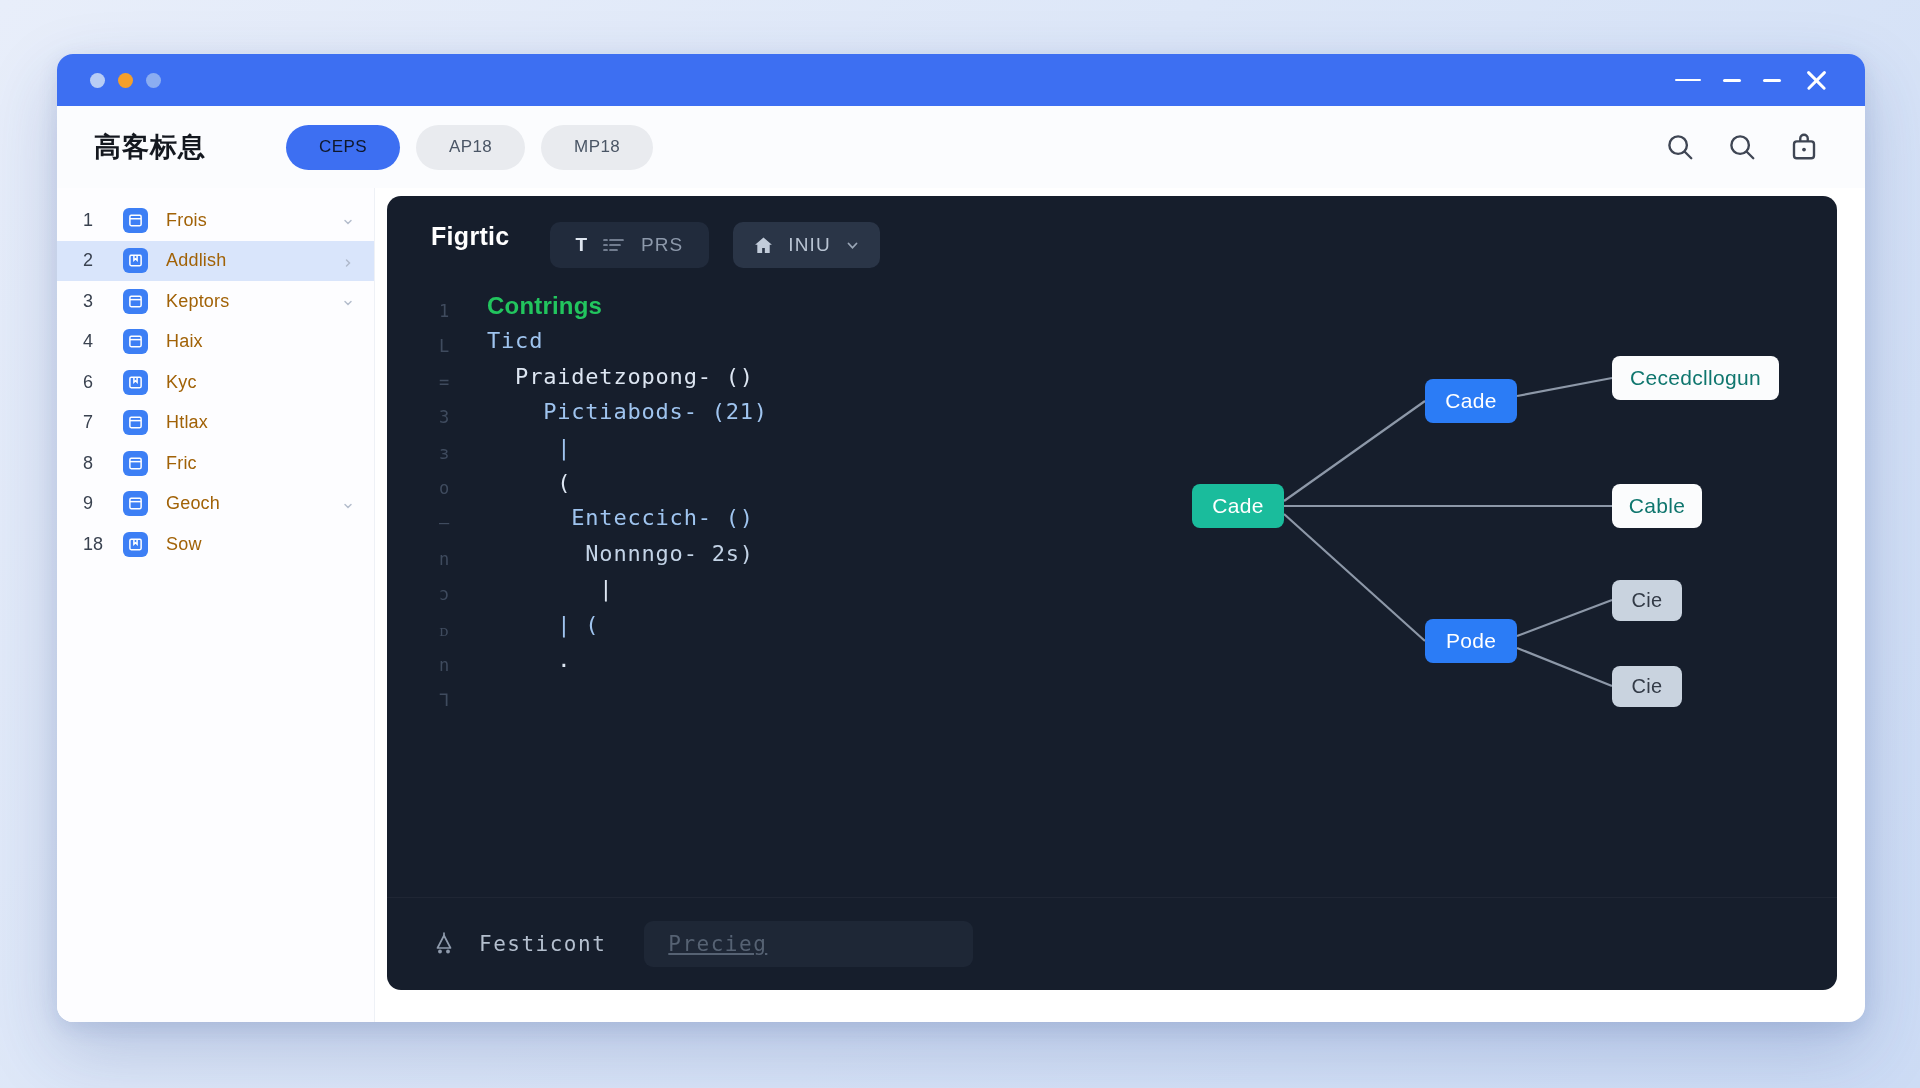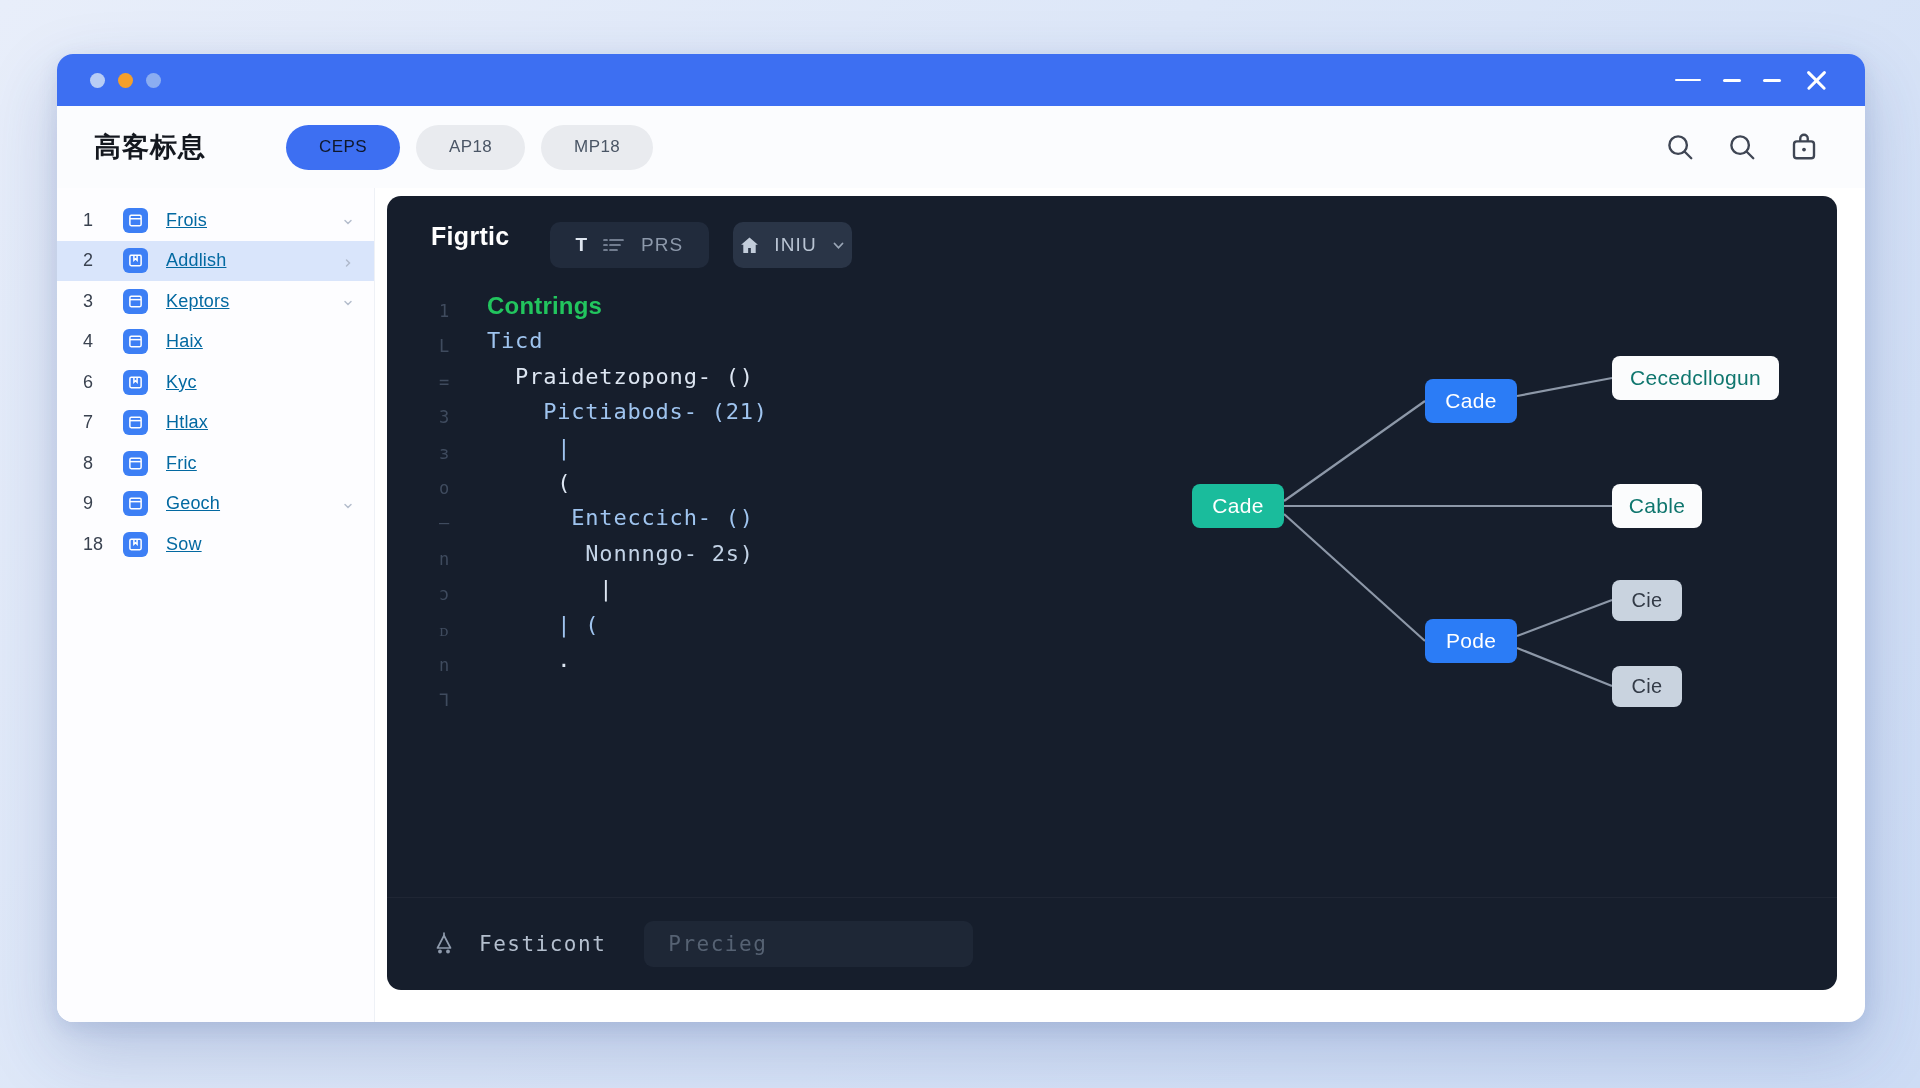--- a/index.html
+++ b/index.html
@@ -69,21 +69,21 @@
   }
   .srow.sel{background:#d9e5fb;}
   .snum{
     width:30px;font-size:18px;color:#3a4250;text-align:left;flex:0 0 30px;
   }
   .sicon{
     width:25px;height:25px;border-radius:6px;background:#3d7ff5;flex:0 0 25px;
     margin-left:10px;position:relative;
   }
   .sicon .gl{position:absolute;left:5px;top:5px;width:15px;height:15px;}
-  .slabel{margin-left:18px;font-size:18px;color:#0369a1;letter-spacing:.2px;text-decoration:underline;}
+  .slabel{margin-left:18px;font-size:18px;color:#a16207;letter-spacing:.2px;}
   .schev{
     margin-left:auto;margin-right:20px;width:12px;height:12px;color:#a9b3c4;opacity:.85;
   }
   .schev.hide{visibility:hidden;}
 
   
   .panelwrap{flex:1;padding:8px 28px 30px 12px;}
   .panel{
     position:relative;width:100%;height:794px;border-radius:14px;
     background:#161e2c;overflow:hidden;
@@ -91,21 +91,21 @@
   .ptoolbar{display:flex;align-items:flex-start;padding:26px 0 0 44px;gap:24px;}
   .ptitle{font-size:25px;font-weight:700;color:#ffffff;letter-spacing:.3px;}
   .tgroup{
     height:46px;display:flex;align-items:center;gap:16px;padding:0 26px;
     border-radius:10px;background:#212b3c;margin-left:16px;
   }
   .tg-t{font-size:19px;font-weight:700;color:#dfe6f0;}
   .tg-list{width:22px;height:16px;color:#8d99ab;}
   .tg-prs{font-size:19px;color:#8d99ab;letter-spacing:1px;}
   .hgroup{
-    height:46px;display:flex;align-items:center;gap:14px;padding:0 6px;
+    height:46px;display:flex;align-items:center;gap:14px;padding:0 20px;
     border-radius:10px;background:#2a3547;
   }
   .hg-home{width:21px;height:21px;color:#c2ccda;}
   .hg-lbl{font-size:19px;color:#b9c4d3;letter-spacing:1.2px;}
   .hg-chev{width:15px;height:15px;color:#9aa6b6;}
 
   
   .codearea{position:absolute;left:0;top:92px;width:680px;}
   .gutter{
     position:absolute;left:44px;top:6px;width:26px;
@@ -142,21 +142,21 @@
     position:absolute;left:0;bottom:0;width:100%;height:92px;
     display:flex;align-items:center;padding-left:44px;gap:22px;
     border-top:1px solid rgba(255,255,255,.04);
   }
   .sparkle{width:26px;height:26px;color:#8e9aac;}
   .flabel{font-size:21px;color:#b4bfce;letter-spacing:1.5px;font-family:"DejaVu Sans Mono",monospace;}
   .finput{
     margin-left:16px;width:305px;height:46px;border-radius:9px;background:#1e2736;
     display:flex;align-items:center;padding-left:24px;
   }
-  .fph{font-size:21px;color:#566273;letter-spacing:1.5px;font-family:"DejaVu Sans Mono",monospace;}
+  .fph{font-size:21px;color:#566273;letter-spacing:1.5px;font-family:"DejaVu Sans Mono",monospace;text-decoration:underline;}
 </style>
 </head>
 <body>
 
 <div class="bg-wrap">
 <div class="window">
 
   <div class="titlebar">
     <div class="lights">
       <span class="light l1"></span>

